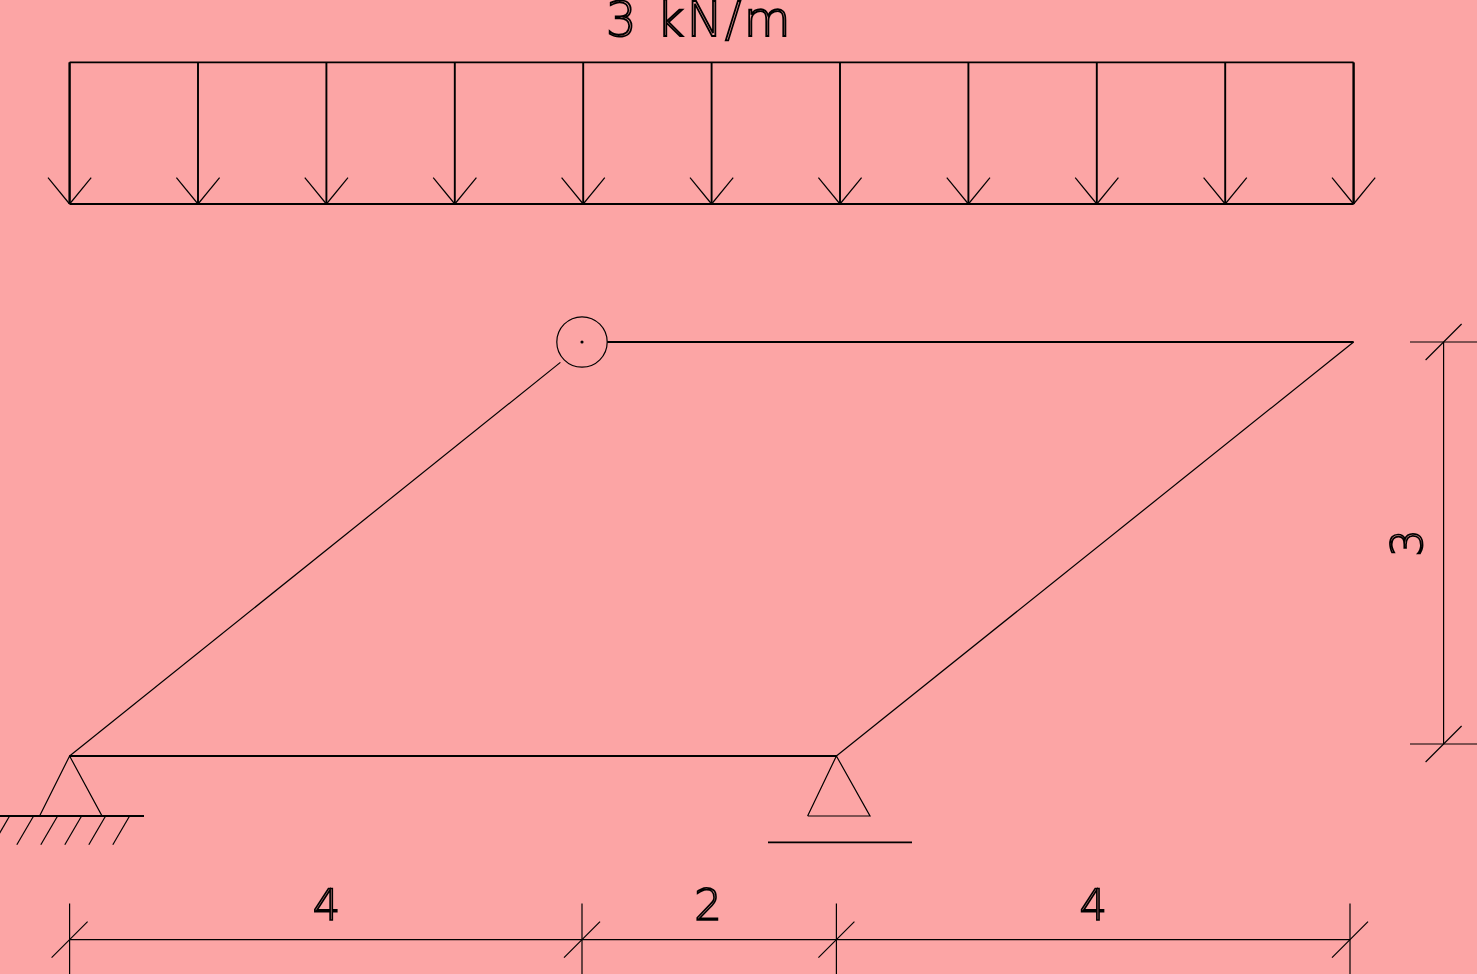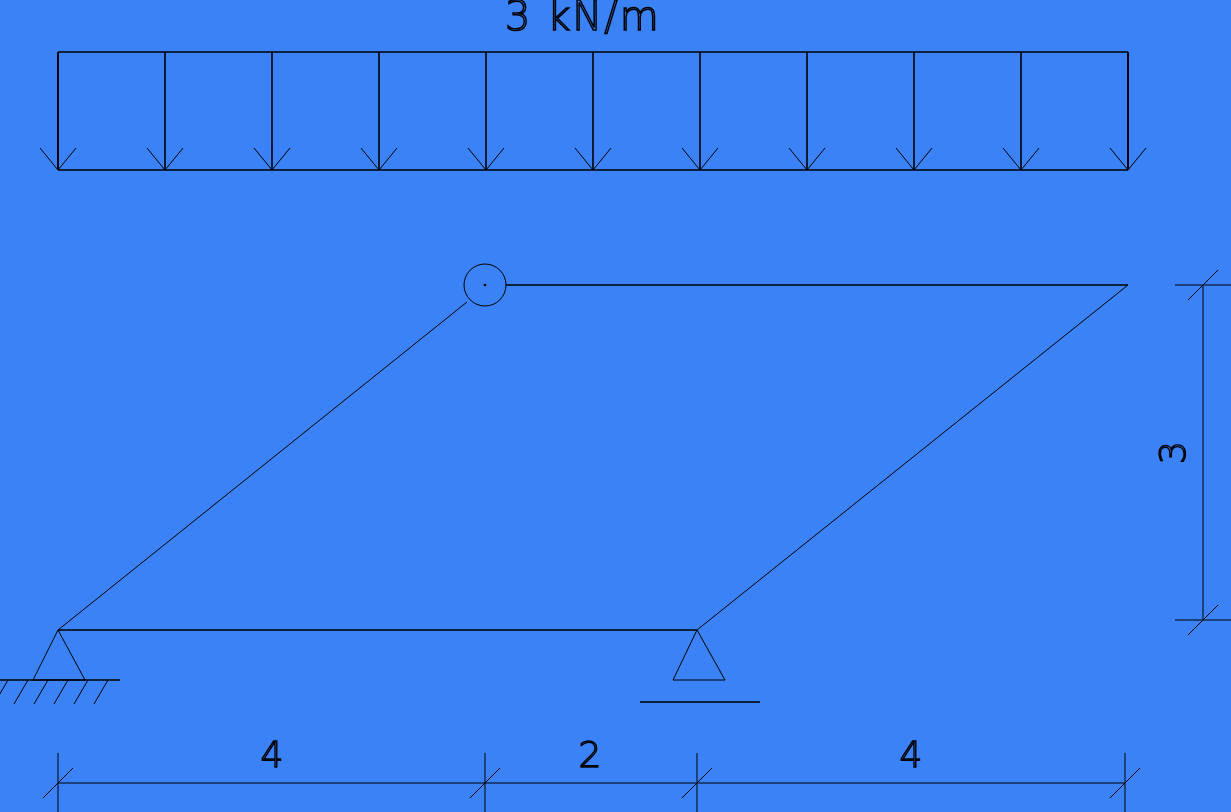--- a/index.html
+++ b/index.html
@@ -8,21 +8,21 @@
     padding: 0;
     background: #ffffff;
   }
   body {
     font-family: "Liberation Sans", sans-serif;
   }
   #canvas-wrap {
     position: relative;
     width: 1231px;
     height: 812px;
-    background: #3b82f6;
+    background: #fca5a5;
     overflow: hidden;
   }
   svg#diagram {
     display: block;
     width: 1231px;
     height: 812px;
   }
   .stroke {
     stroke: #000000;
     fill: none;

